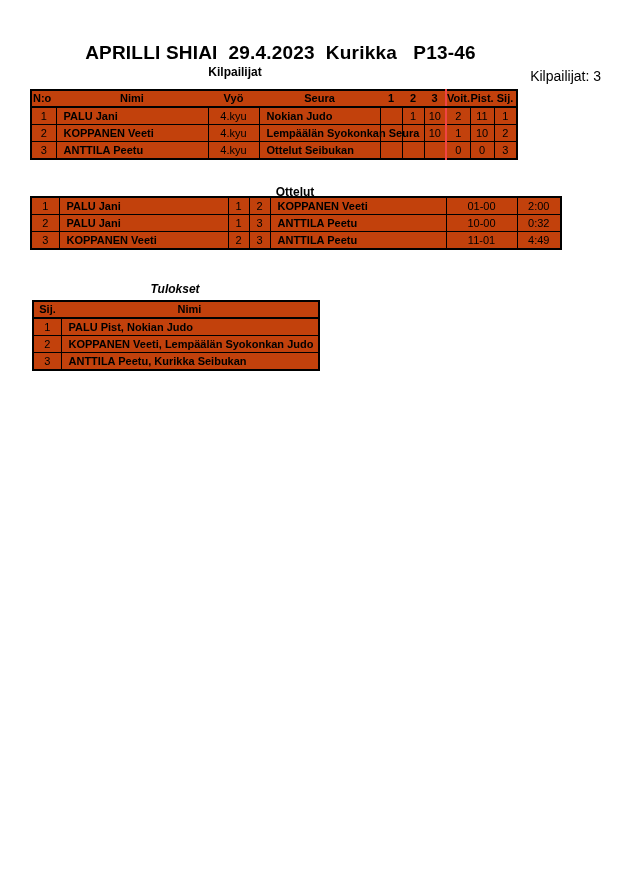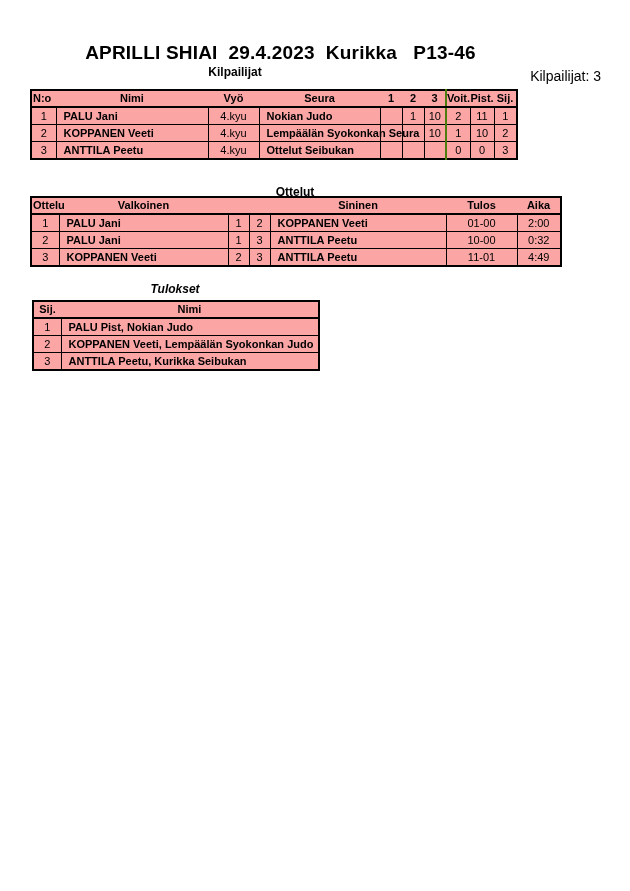--- a/index.html
+++ b/index.html
@@ -25,41 +25,41 @@
   #lbl-tulokset   { top: 282px; left: 100px; font-style: italic; }
   .count-label {
     position: absolute; top: 68px; right: 29px;
     font-size: 14px; white-space: nowrap;
   }
   table {
     position: absolute;
     border-collapse: collapse;
     table-layout: fixed;
     border: 2px solid #000;
-    background: #fca5a5;
+    background: #c2410c;
   }
   #table-competitors { left: 30px; top: 89px;  width: 486px; }
   #table-matches     { left: 30px; top: 196px; width: 530px; }
   #table-results     { left: 32px; top: 300px; width: 286px; }
   th {
     font-weight: bold; font-size: 11px;
     height: 16px; line-height: 15px;
     border: none; border-bottom: 2px solid #000;
     text-align: center; white-space: nowrap; overflow: visible;
   }
   td {
     font-size: 11px;
     height: 17px; line-height: 16px;
     border: 1px solid #000;
     text-align: center; vertical-align: middle;
     white-space: nowrap;
   }
   th.hleft { text-align: left; padding-left: 1px; }
   td.left  { text-align: left; padding-left: 7px; font-weight: bold; }
-  .thickL  { border-left: 2px solid #4d7c0f; }
+  .thickL  { border-left: 2px solid #ef4444; }
   .spill { position: relative; z-index: 3; white-space: nowrap; overflow: visible; display: block; text-align: left; }
 </style>
 </head>
 <body>
 
 <div class="doc-title">APRILLI SHIAI  29.4.2023  Kurikka   P13-46</div>
 
 <div class="section-label" id="lbl-kilpailijat">Kilpailijat</div>
 <div class="count-label">Kilpailijat: 3</div>
 
@@ -136,29 +136,20 @@
   <colgroup>
     <col style="width:28px">
       <col style="width:169px">
       <col style="width:21px">
       <col style="width:21px">
     <col style="width:176px">
       <col style="width:71px">
       <col style="width:44px">
   </colgroup>
   <tbody>
-      <tr>
-    <th class="hleft">Ottelu</th>
-    <th>Valkoinen</th>
-    <th></th>
-    <th></th>
-    <th>Sininen</th>
-    <th>Tulos</th>
-    <th>Aika</th>
-  </tr>
   <tr>
     <td>1</td>
     <td class="left">PALU Jani</td>
     <td>1</td>
     <td>2</td>
     <td class="left">KOPPANEN Veeti</td>
     <td>01-00</td>
     <td>2:00</td>
   </tr>
   <tr>

